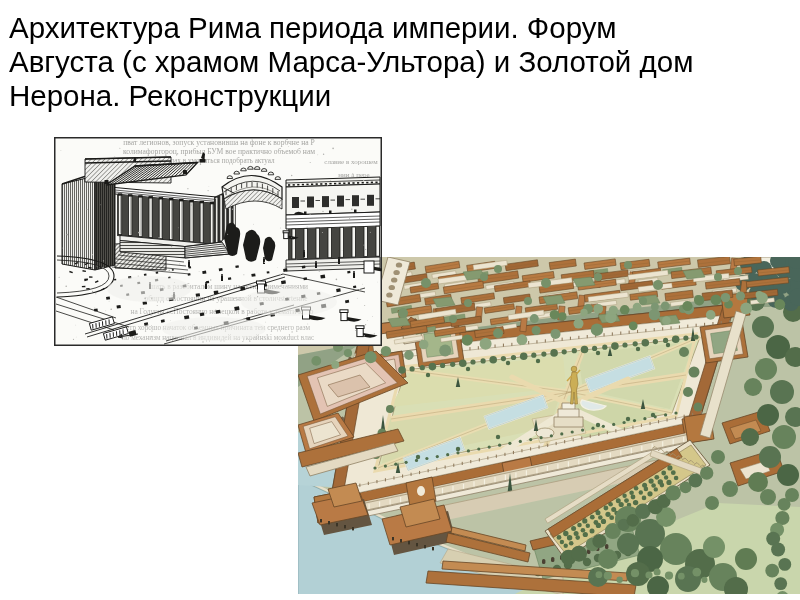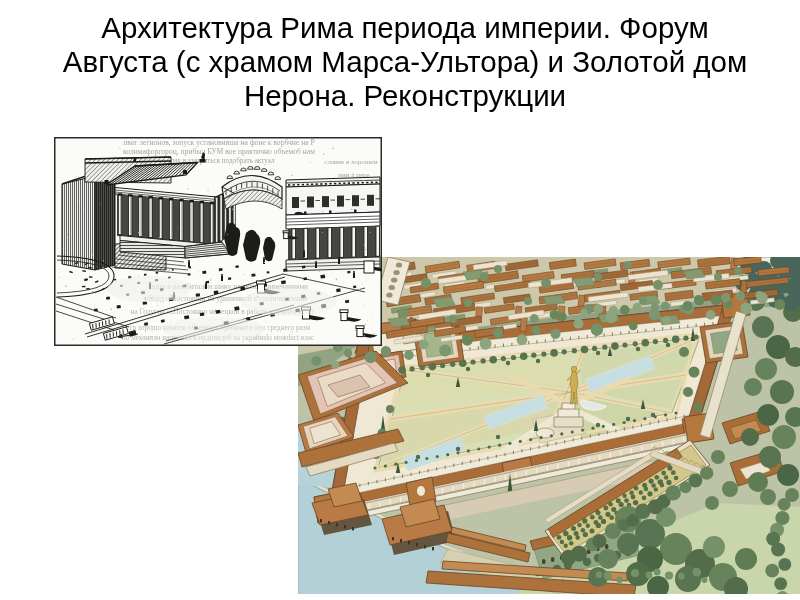--- a/index.html
+++ b/index.html
@@ -1,17 +1,17 @@
 <!DOCTYPE html>
 <html><head>
 <meta charset="utf-8">
 <style>
 html,body{margin:0;padding:0;width:800px;height:600px;background:#fff;overflow:hidden}
 body{font-family:"Liberation Sans",sans-serif}
-#title{position:absolute;left:9px;top:11px;width:792px;text-align:center;font-size:29.5px;line-height:34px;color:#000}
+#title{position:absolute;left:9px;top:11px;width:792px;text-align:left;font-size:29.5px;line-height:34px;color:#000}
 #bw{position:absolute;left:54px;top:137px;z-index:5}
 #col{position:absolute;left:298px;top:257px;z-index:2}
 </style>
 </head>
 <body>
 
 <div id="title">Архитектура Рима периода империи. Форум<br>Августа (с храмом Марса-Ультора) и Золотой дом<br>Нерона. Реконструкции</div>
 
 <svg id="col" width="502" height="337" viewBox="0 0 502 337">
 

